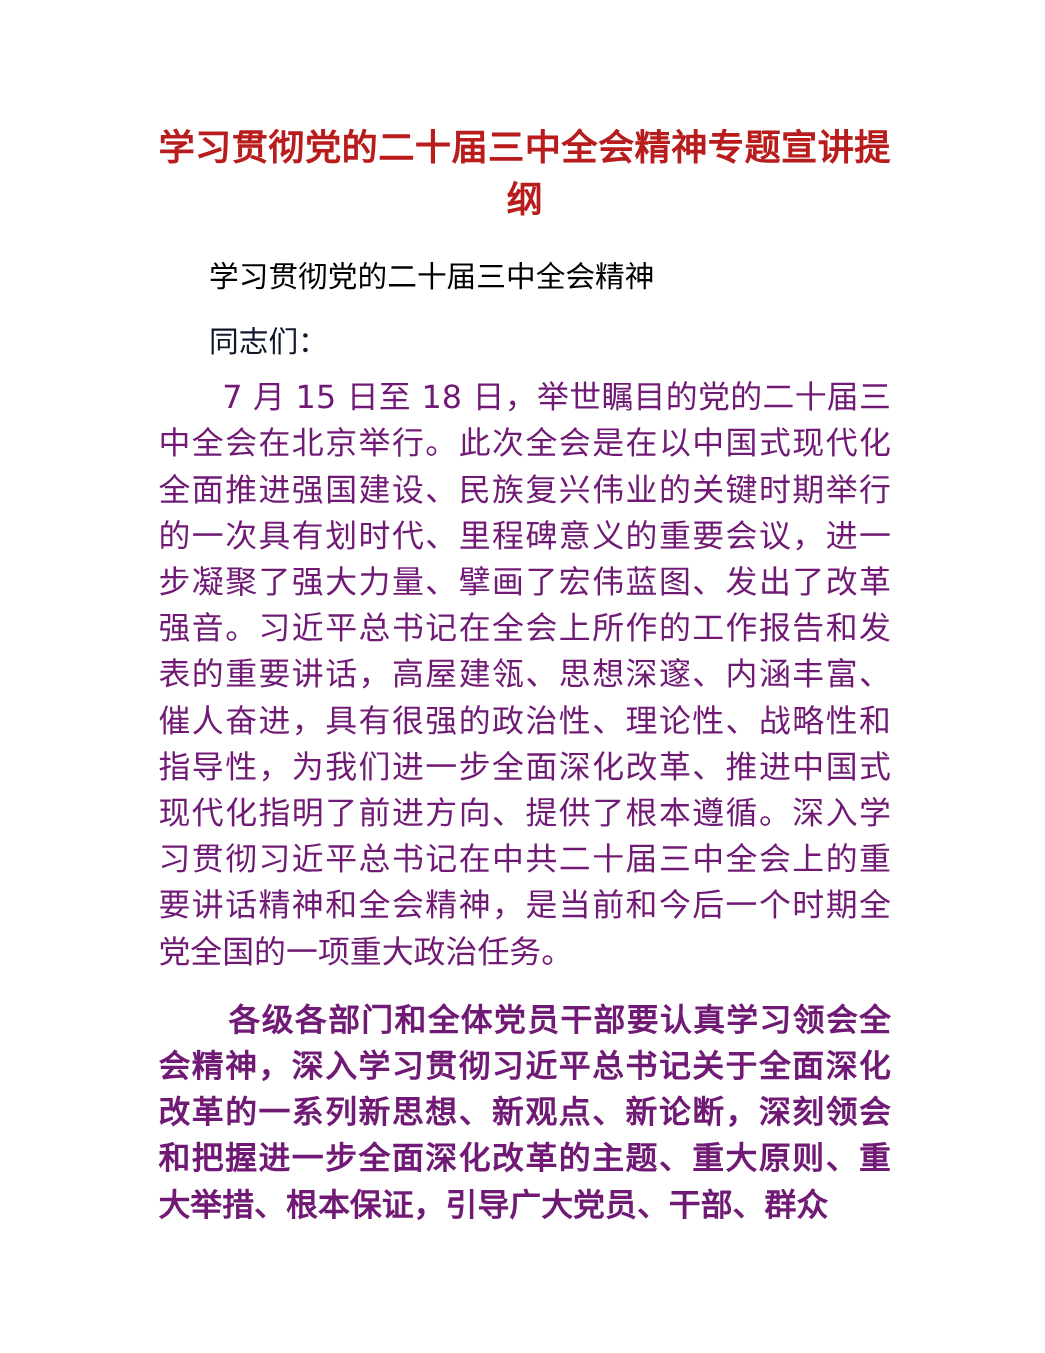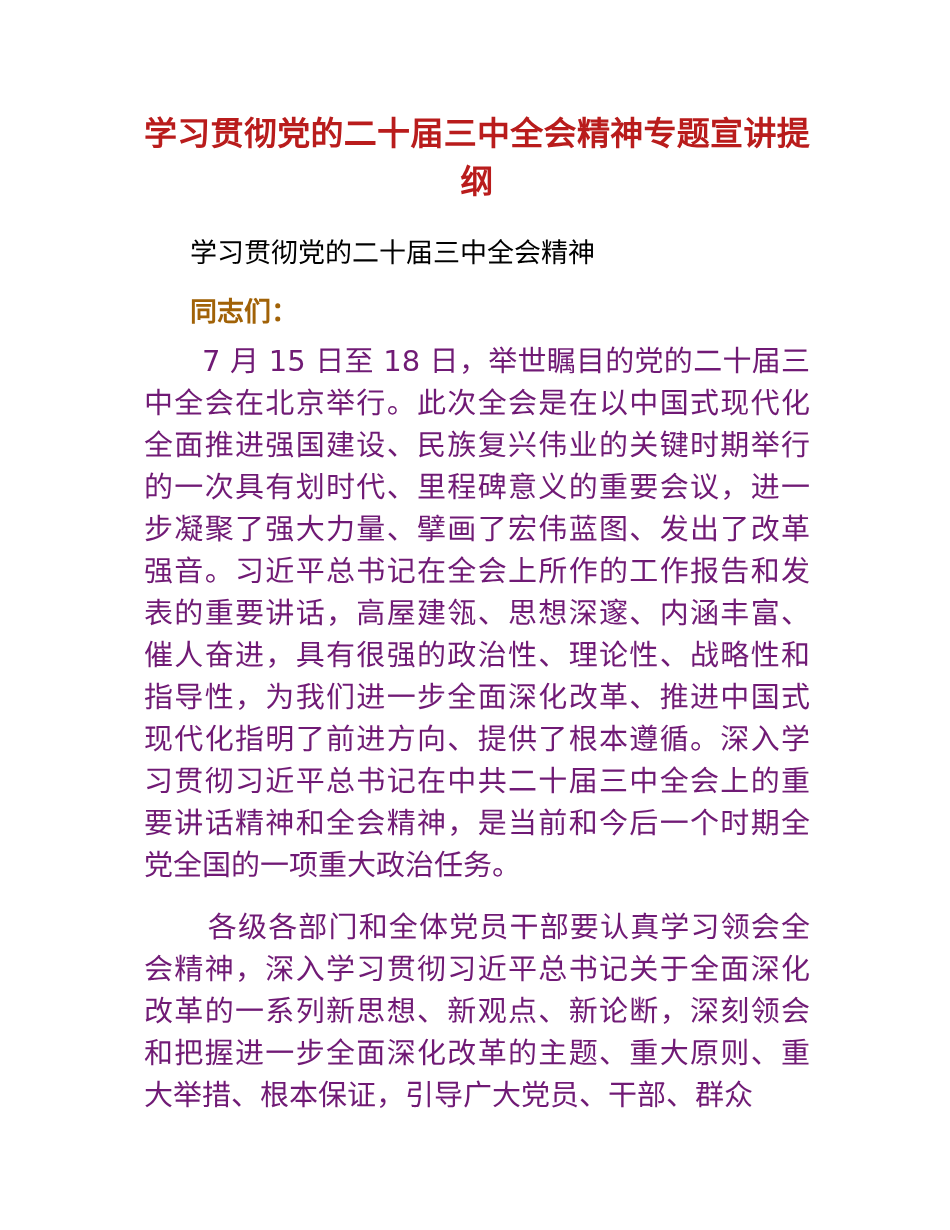--- a/index.html
+++ b/index.html
@@ -47,42 +47,42 @@
     padding-left: 46px;
     color: #000000;
     white-space: nowrap;
   }
 
   .salutation {
     font-size: 27px;
     line-height: 45px;
     margin: 14px 0 6px 0;
     padding-left: 46px;
-    color: #a16207;
-    font-weight: bold;
+    color: #0f172a;
   }
 
   .body-par {
     font-size: 29px;
     line-height: 42px;
     margin: 0 0 20px 0;
     text-align: justify;
     text-justify: inter-ideograph;
     text-indent: 2em;
     color: #701a75;
     word-break: break-all;
     letter-spacing: 0;
   }
 
   .body-par.second-par {
     text-indent: 2.2em;
   }
 
   .body-par:last-child {
     margin-bottom: 16px;
+    font-weight: bold;
   }
 </style>
 </head>
 <body>
 
 <div class="page">
 
   <h1 class="doc-title">学习贯彻党的二十届三中全会精神专题宣讲提纲</h1>
 
   <div class="subtitle-block">

